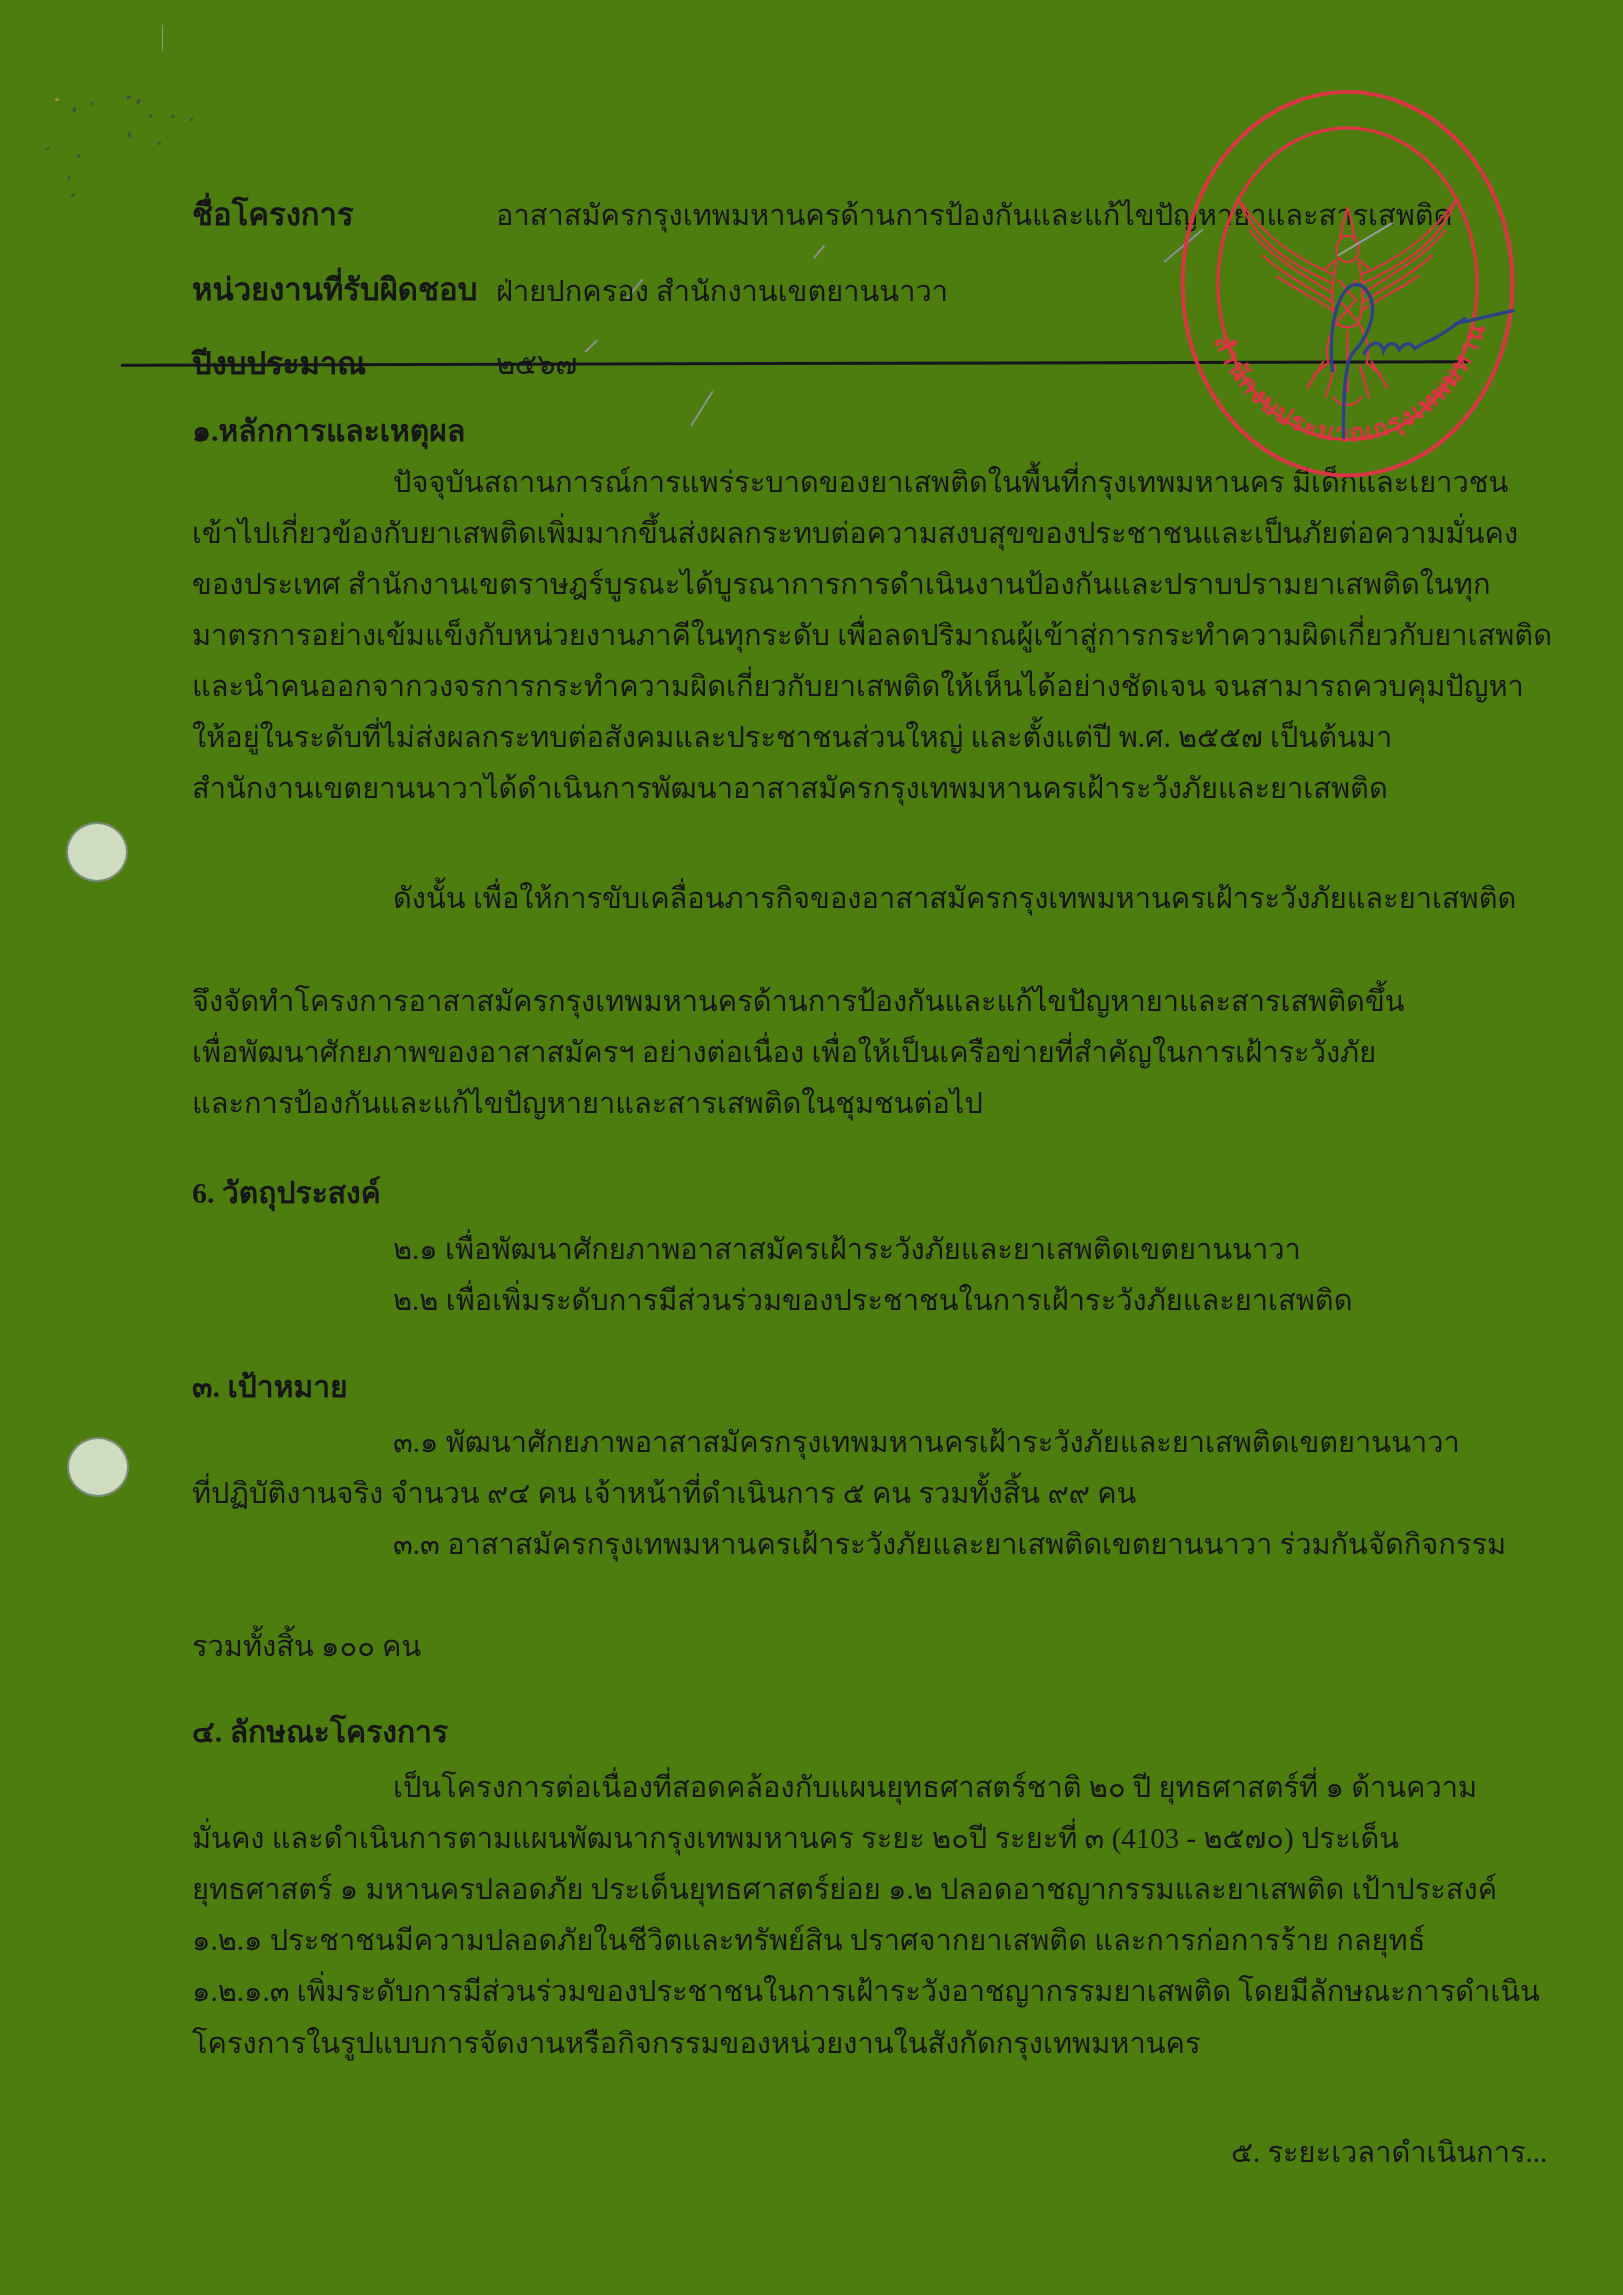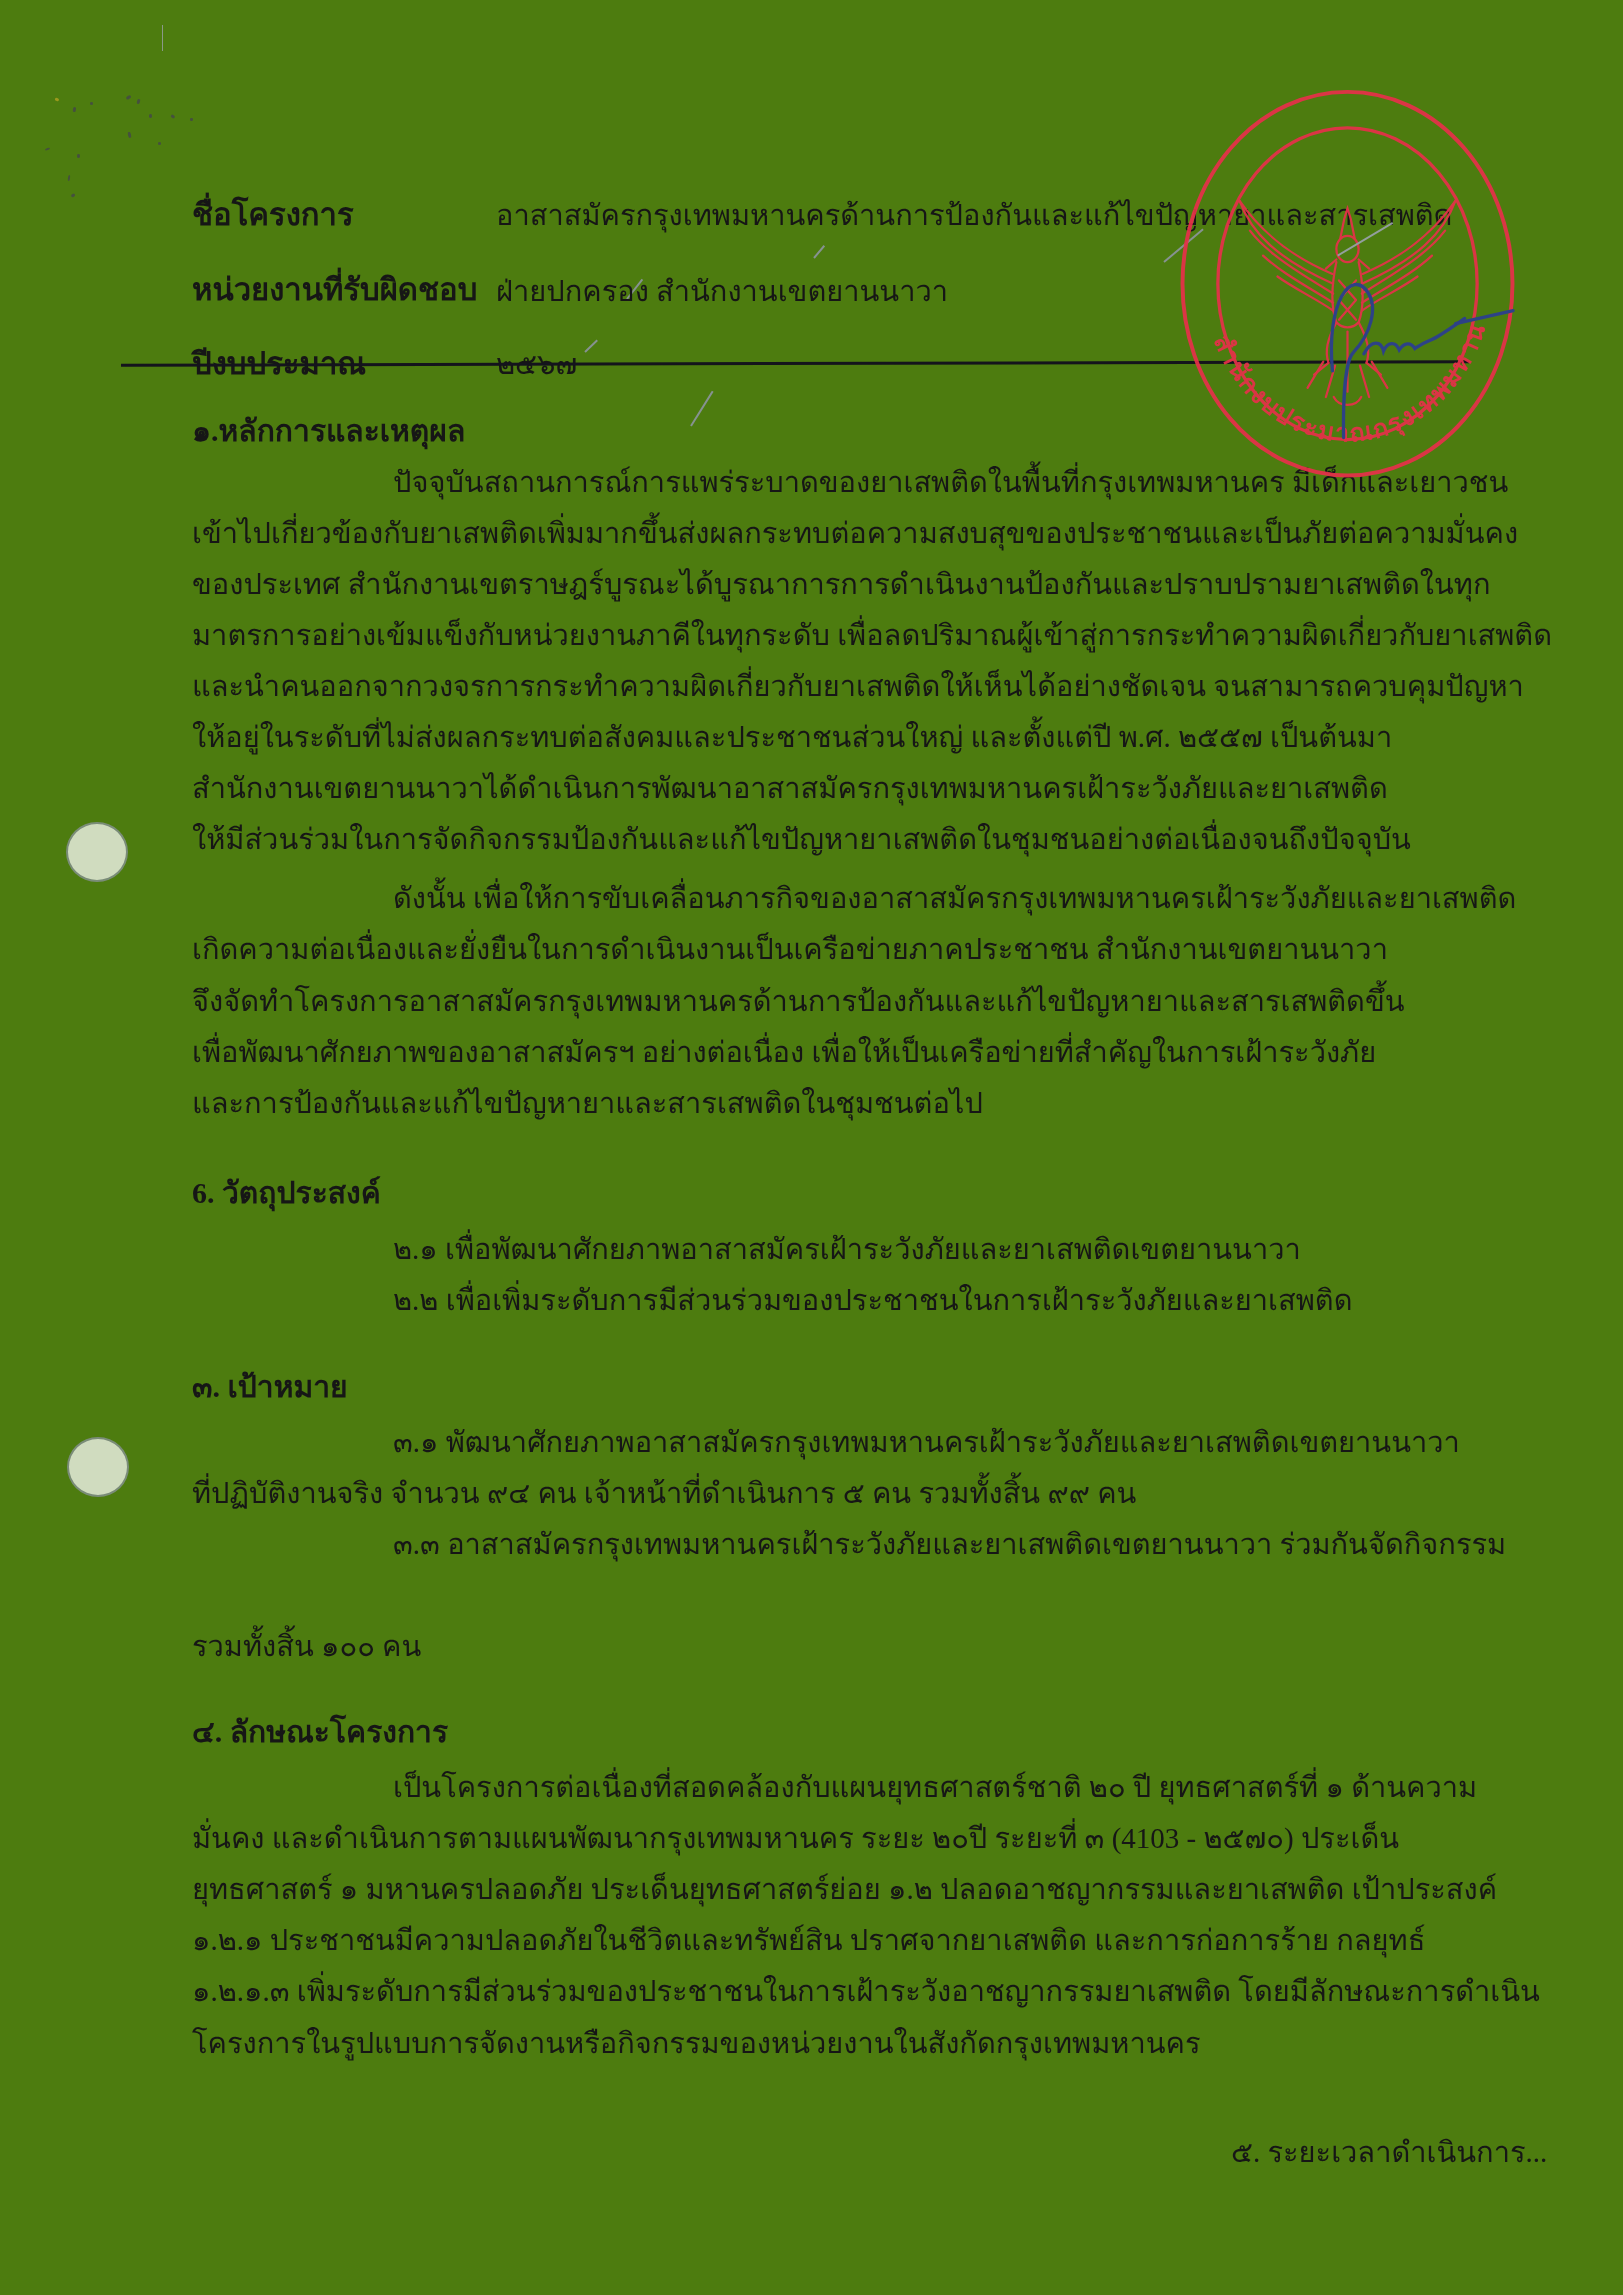--- a/index.html
+++ b/index.html
@@ -74,24 +74,22 @@
   </div>
 
   <div class="heading" style="top:407px">๑.หลักการและเหตุผล</div>
   <div class="line indent" style="top:462px">ปัจจุบันสถานการณ์การแพร่ระบาดของยาเสพติดในพื้นที่กรุงเทพมหานคร มีเด็กและเยาวชน</div>
   <div class="line" style="top:513px">เข้าไปเกี่ยวข้องกับยาเสพติดเพิ่มมากขึ้นส่งผลกระทบต่อความสงบสุขของประชาชนและเป็นภัยต่อความมั่นคง</div>
   <div class="line" style="top:564px">ของประเทศ สำนักงานเขตราษฎร์บูรณะได้บูรณาการการดำเนินงานป้องกันและปราบปรามยาเสพติดในทุก</div>
   <div class="line" style="top:615px">มาตรการอย่างเข้มแข็งกับหน่วยงานภาคีในทุกระดับ เพื่อลดปริมาณผู้เข้าสู่การกระทำความผิดเกี่ยวกับยาเสพติด</div>
   <div class="line" style="top:666px">และนำคนออกจากวงจรการกระทำความผิดเกี่ยวกับยาเสพติดให้เห็นได้อย่างชัดเจน จนสามารถควบคุมปัญหา</div>
   <div class="line" style="top:717px">ให้อยู่ในระดับที่ไม่ส่งผลกระทบต่อสังคมและประชาชนส่วนใหญ่ และตั้งแต่ปี พ.ศ. ๒๕๕๗ เป็นต้นมา</div>
   <div class="line" style="top:768px">สำนักงานเขตยานนาวาได้ดำเนินการพัฒนาอาสาสมัครกรุงเทพมหานครเฝ้าระวังภัยและยาเสพติด</div>
-  <div class="line" style="top:819px">ให้มีส่วนร่วมในการจัดกิจกรรมป้องกันและแก้ไขปัญหายาเสพติดในชุมชนอย่างต่อเนื่องจนถึงปัจจุบัน</div>
 
   <div class="line indent" style="top:878px">ดังนั้น เพื่อให้การขับเคลื่อนภารกิจของอาสาสมัครกรุงเทพมหานครเฝ้าระวังภัยและยาเสพติด</div>
-  <div class="line" style="top:929px">เกิดความต่อเนื่องและยั่งยืนในการดำเนินงานเป็นเครือข่ายภาคประชาชน สำนักงานเขตยานนาวา</div>
   <div class="line" style="top:981px">จึงจัดทำโครงการอาสาสมัครกรุงเทพมหานครด้านการป้องกันและแก้ไขปัญหายาและสารเสพติดขึ้น</div>
   <div class="line" style="top:1032px">เพื่อพัฒนาศักยภาพของอาสาสมัครฯ อย่างต่อเนื่อง เพื่อให้เป็นเครือข่ายที่สำคัญในการเฝ้าระวังภัย</div>
   <div class="line" style="top:1083px">และการป้องกันและแก้ไขปัญหายาและสารเสพติดในชุมชนต่อไป</div>
 
   <div class="heading" style="top:1169px">6. วัตถุประสงค์</div>
   <div class="line indent" style="top:1229px">๒.๑ เพื่อพัฒนาศักยภาพอาสาสมัครเฝ้าระวังภัยและยาเสพติดเขตยานนาวา</div>
   <div class="line indent" style="top:1280px">๒.๒ เพื่อเพิ่มระดับการมีส่วนร่วมของประชาชนในการเฝ้าระวังภัยและยาเสพติด</div>
 
   <div class="heading" style="top:1363px">๓. เป้าหมาย</div>
   <div class="line indent" style="top:1422px">๓.๑ พัฒนาศักยภาพอาสาสมัครกรุงเทพมหานครเฝ้าระวังภัยและยาเสพติดเขตยานนาวา</div>

